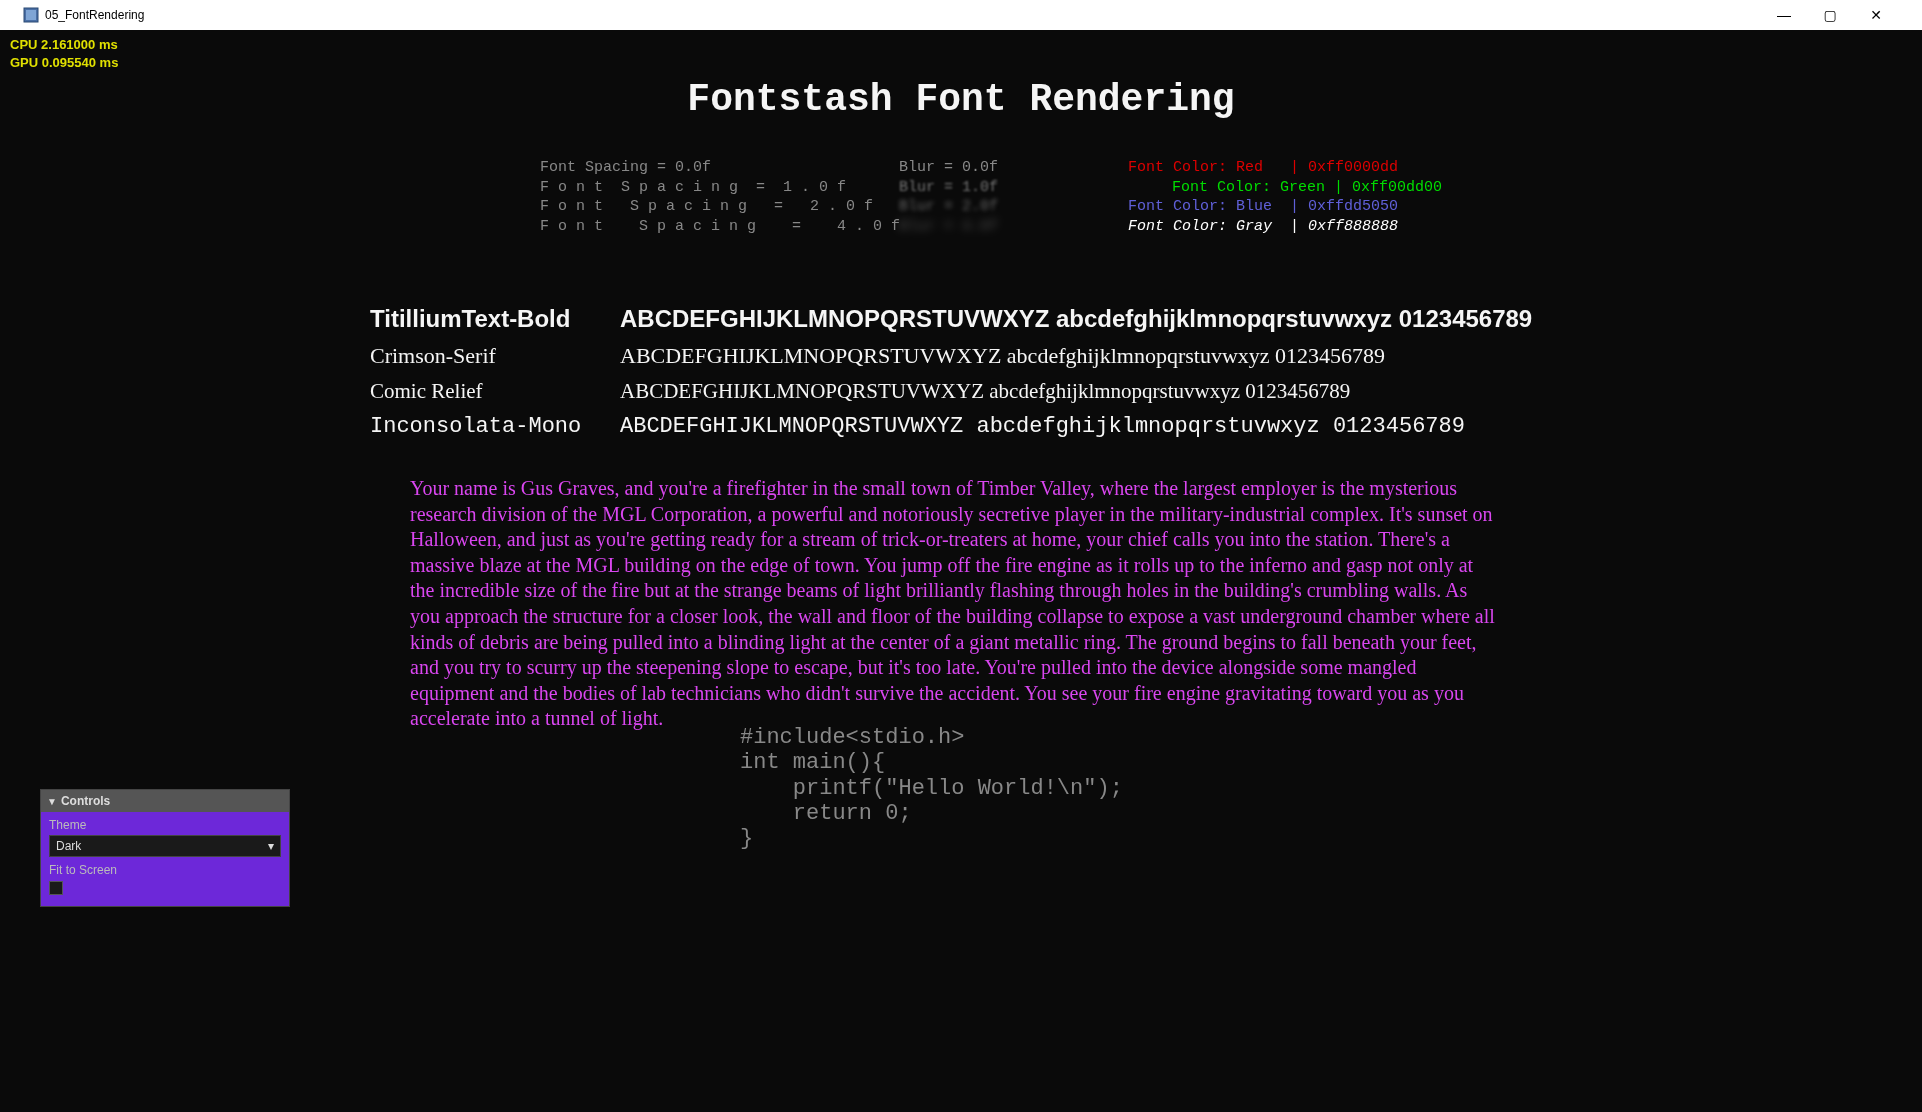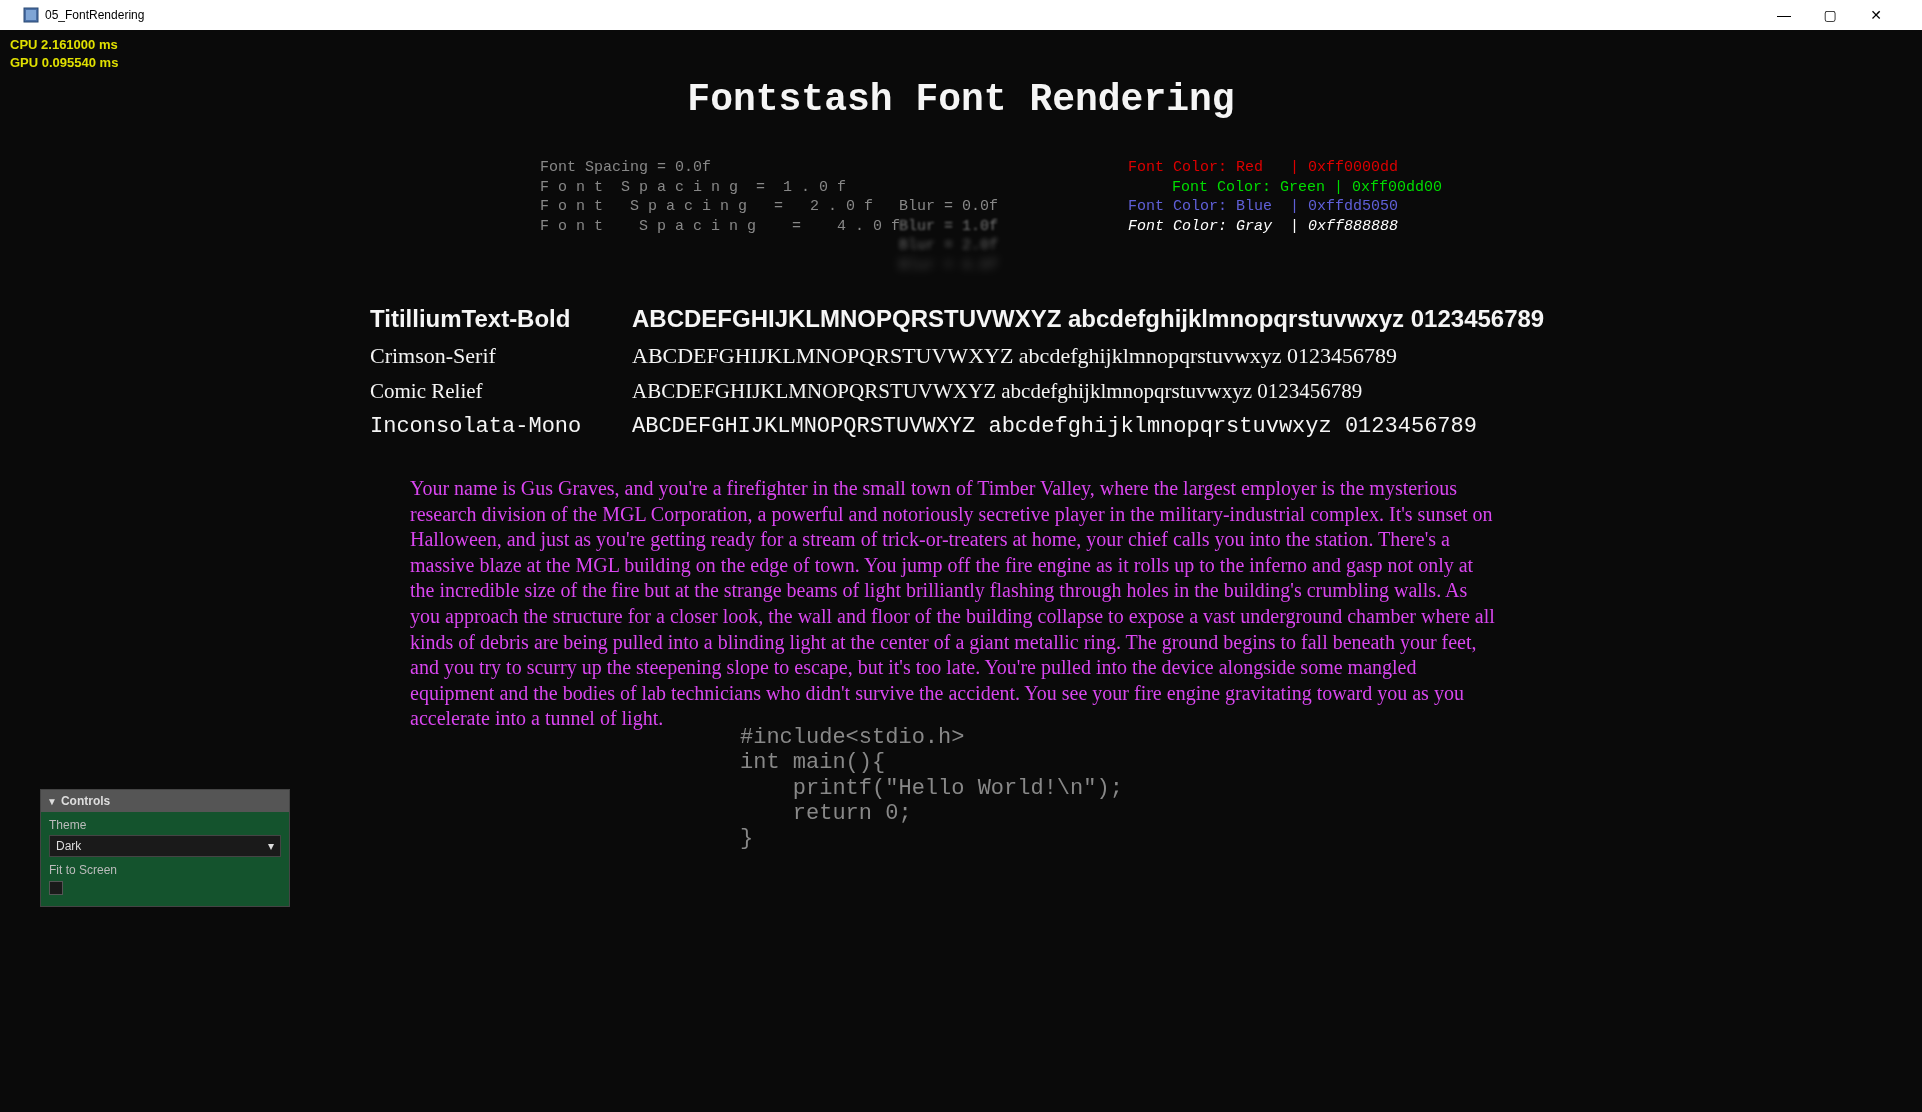--- a/index.html
+++ b/index.html
@@ -76,38 +76,38 @@
       position: absolute;
       top: 128px;
       left: 540px;
       font-family: 'Courier New', monospace;
       font-size: 15px;
       line-height: 1.3;
     }
     .spacing-col { display: inline-block; vertical-align: top; width: 350px; color: #888; }
     .spacing-col div { white-space: pre; }
     .blur-col { display: inline-block; vertical-align: top; width: 220px; color: #888; }
-    .blur-col .b1 { color: #888; margin-top: 39px; }
+    .blur-col .b1 { color: #888; }
     .blur-col .b2 { color: #888; filter: blur(1px); opacity:0.85; }
     .blur-col .b3 { color: #888; filter: blur(2px); opacity:0.7; }
     .blur-col .b4 { color: #888; filter: blur(4px); opacity:0.55; }
     .color-col { display: inline-block; vertical-align: top; }
     .color-col div { white-space: pre; }
     .c-red { color: #dd0000; }
     .c-green { color: #00dd00; margin-left: 44px; }
     .c-blue { color: #6060d8; }
     .c-gray { color: #ffffff; font-style: italic; }
 
     .fontlist {
       position: absolute;
       top: 275px;
       left: 370px;
       color: #f5f5f5;
     }
-    .fontrow { margin-bottom: 10px; display: flex; align-items: flex-start; gap: 12px; }
+    .fontrow { margin-bottom: 10px; display: flex; align-items: flex-start; }
     .fontlabel { width: 250px; font-size: 22px; }
     .fontsample { font-size: 22px; }
     .tit-bold { font-family: Arial, sans-serif; font-weight: bold; font-size: 24px; }
     .crimson { font-family: 'Times New Roman', Georgia, serif; font-size: 22px; }
     .comicr { font-family: 'Comic Sans MS', cursive; font-size: 21px; }
     .incons { font-family: 'Courier New', monospace; font-size: 22px; }
 
     .storyblock {
       position: absolute;
       top: 446px;
@@ -142,21 +142,21 @@
       color: #ddd;
     }
     .controls-header {
       background: #555;
       padding: 4px 6px;
       font-weight: bold;
       display: flex;
       align-items: center;
     }
     .controls-header .chev { margin-right: 4px; font-size: 10px; }
-    .controls-body { padding: 6px 8px 8px; background: #14532d; }
+    .controls-body { padding: 6px 8px 8px; background: #6d28d9; }
     .ctrl-label { color: #bbb; margin-bottom: 3px; font-size: 12px; }
     .ctrl-select {
       background: #1a1a1a;
       border: 1px solid #444;
       padding: 3px 6px;
       display: flex;
       justify-content: space-between;
       margin-bottom: 6px;
       font-size: 12px;
     }

